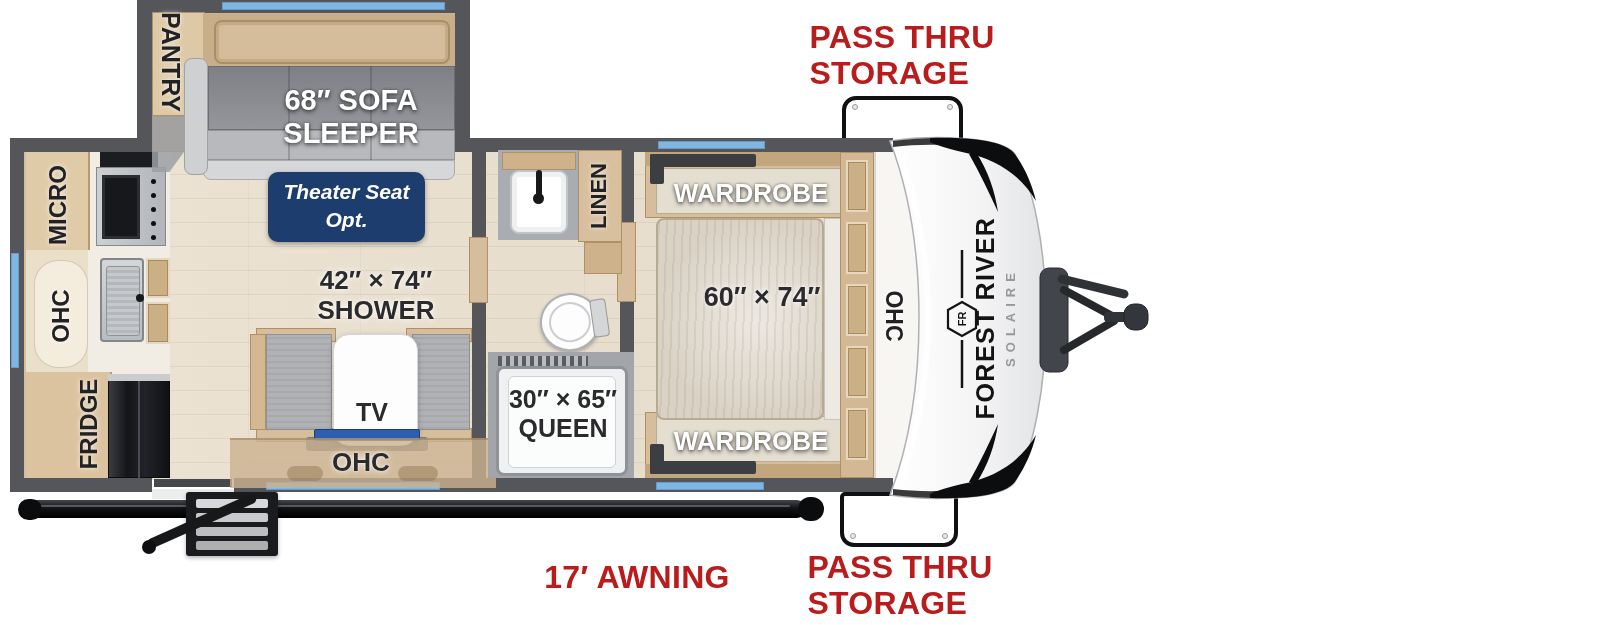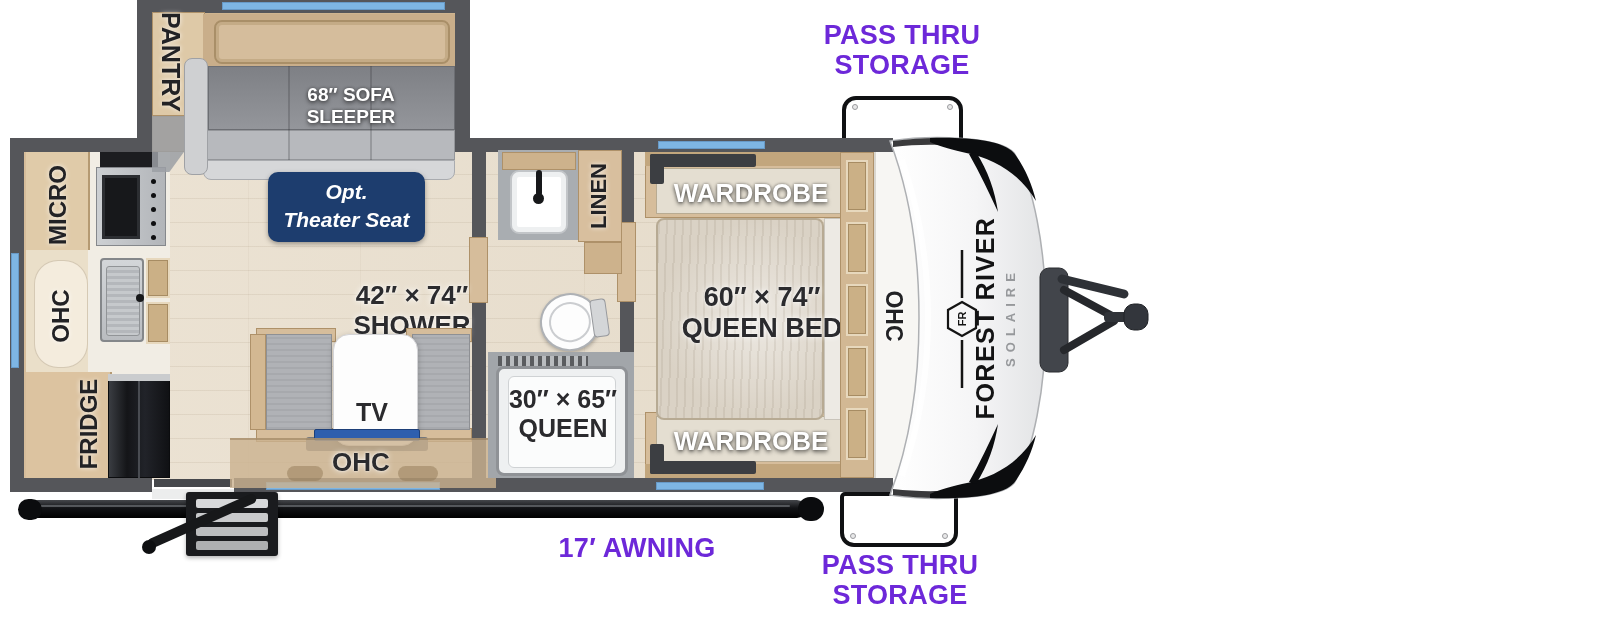--- a/index.html
+++ b/index.html
@@ -7,22 +7,22 @@
           font-family:"Liberation Sans",sans-serif;}
   .abs{position:absolute;}
   .wall{position:absolute;background:#55565a;}
   .win{position:absolute;background:#7eb6e4;box-shadow:inset 0 0 0 1px rgba(40,70,110,.25);}
   .floor{position:absolute;background-color:#e9e0d1;
      background-image:repeating-linear-gradient(180deg, rgba(139,119,92,.12) 0 1px, transparent 1px 24px),
                       repeating-linear-gradient(90deg, rgba(139,119,92,.06) 0 1px, transparent 1px 112px),
                       linear-gradient(90deg,#ece3d4,#e5dbca);}
   .tan{position:absolute;background:#d6bd9b;border:1px solid #ae9169;box-sizing:border-box;}
   .tanpanel{position:absolute;background:#cbb086;border:2px solid #e7d8bd;box-shadow:inset 0 0 0 1px #a78c63;box-sizing:border-box;}
-  .biglabel{position:absolute;font-weight:800;font-size:27px;line-height:1.12;color:#6d28d9;
-            text-align:center;letter-spacing:.3px;white-space:nowrap;transform:translateX(-50%);}
+  .biglabel{position:absolute;font-weight:800;font-size:32px;line-height:1.12;color:#b91c1c;
+            text-align:left;letter-spacing:.3px;white-space:nowrap;transform:translateX(-50%);}
   .dimlabel{position:absolute;font-weight:800;font-size:26px;line-height:1.15;color:#2b2b2e;
             text-align:center;white-space:nowrap;transform:translateX(-50%);
             text-shadow:0 0 6px rgba(255,255,255,.95),0 0 2px rgba(255,255,255,.9);}
   .whitelabel{position:absolute;font-weight:800;font-size:26px;color:#ffffff;white-space:nowrap;
             text-align:center;transform:translateX(-50%);
             text-shadow:0 2px 4px rgba(15,15,15,.6),0 0 3px rgba(15,15,15,.4);}
   .vlabel{position:absolute;font-weight:800;font-size:24px;color:#222225;white-space:nowrap;
             transform:translate(-50%,-50%) rotate(-90deg);
             text-shadow:0 0 5px rgba(255,255,255,.85);}
   .vlabel.cw{transform:translate(-50%,-50%) rotate(90deg);}
@@ -40,21 +40,21 @@
   <div class="biglabel" style="left:902px;top:20px;">
     <div>PASS THRU</div>
     <div>STORAGE</div>
   </div>
   <div class="biglabel" style="left:900px;top:550px;">
     <div>PASS THRU</div>
     <div>STORAGE</div>
   </div>
   <div class="biglabel" style="left:369px;top:528px;">
   </div>
-  <div class="biglabel" style="left:637px;top:533px;">
+  <div class="biglabel" style="left:637px;top:560px;">
     <span>17′ AWNING</span>
   </div>
 
   <div class="door-outline" style="left:842px;top:96px;width:121px;height:54px;border-radius:14px 14px 5px 5px;"></div>
   <div class="screw" style="left:852px;top:104px;"></div>
   <div class="screw" style="left:947px;top:104px;"></div>
   <div class="door-outline" style="left:840px;top:492px;width:118px;height:55px;border-radius:5px 5px 14px 14px;"></div>
   <div class="screw" style="left:850px;top:533px;"></div>
   <div class="screw" style="left:942px;top:533px;"></div>
 
@@ -128,32 +128,32 @@
   <div class="abs" style="left:203px;top:14px;width:252px;height:54px;background:#c9ae8a;"></div>
   <div class="abs" style="left:214px;top:20px;width:236px;height:44px;background:#d5bd9c;border:2px solid #a98f68;border-radius:8px;box-sizing:border-box;box-shadow:inset 0 0 0 3px #c4ab86;"></div>
   <div class="abs" style="left:208px;top:66px;width:247px;height:64px;background:linear-gradient(180deg,#7e8085,#94969b);border:1px solid #6c6e73;box-sizing:border-box;"></div>
   <div class="seam" style="left:288px;top:66px;width:2px;height:64px;"></div>
   <div class="seam" style="left:370px;top:66px;width:2px;height:64px;"></div>
   <div class="abs" style="left:205px;top:130px;width:250px;height:30px;background:#b7b9bd;border:1px solid #94969a;box-sizing:border-box;"></div>
   <div class="seam" style="left:288px;top:130px;width:2px;height:30px;"></div>
   <div class="seam" style="left:370px;top:130px;width:2px;height:30px;"></div>
   <div class="abs" style="left:203px;top:160px;width:252px;height:20px;background:#d6d7d9;border:1px solid #a9abaf;border-radius:0 0 8px 8px;box-sizing:border-box;"></div>
   <div class="abs" style="left:184px;top:58px;width:24px;height:117px;background:#cfd0d2;border:1px solid #9fa1a5;border-radius:8px;box-sizing:border-box;"></div>
-  <div class="whitelabel" style="left:351px;top:84px;font-size:19px;">
+  <div class="whitelabel" style="left:351px;top:84px;font-size:29px;">
     <div>68″ SOFA</div>
     <div>SLEEPER</div>
   </div>
 
   <div class="abs" style="left:268px;top:172px;width:157px;height:70px;background:#1d3d6e;border-radius:10px;box-shadow:0 2px 5px rgba(0,0,0,.35);"></div>
   <div class="abs" style="left:268px;top:178px;width:157px;text-align:center;color:#fff;font-weight:800;font-style:italic;font-size:21px;line-height:1.35;">
+    <div>Theater Seat</div>
     <div>Opt.</div>
-    <div>Theater Seat</div>
-  </div>
-
-  <div class="dimlabel" style="left:376px;top:281px;margin-left:36px;">
+  </div>
+
+  <div class="dimlabel" style="left:376px;top:266px;">
     <div>42″ × 74″</div>
     <div>SHOWER</div>
   </div>
 
   <div class="tan" style="left:256px;top:328px;width:80px;height:14px;"></div>
   <div class="tan" style="left:406px;top:328px;width:66px;height:14px;"></div>
   <div class="tan" style="left:256px;top:428px;width:80px;height:14px;"></div>
   <div class="tan" style="left:406px;top:428px;width:66px;height:14px;"></div>
   <div class="tan" style="left:250px;top:334px;width:16px;height:96px;background:#d3b892;"></div>
   <div class="gray-seat" style="left:266px;top:334px;width:66px;height:96px;"></div>
@@ -205,21 +205,20 @@
   <div class="abs" style="left:650px;top:154px;width:106px;height:13px;background:#3c3e42;border-radius:2px;"></div>
   <div class="abs" style="left:650px;top:154px;width:14px;height:30px;background:#3c3e42;border-radius:2px;"></div>
   <div class="abs" style="left:650px;top:461px;width:106px;height:13px;background:#3c3e42;border-radius:2px;"></div>
   <div class="abs" style="left:650px;top:444px;width:14px;height:30px;background:#3c3e42;border-radius:2px;"></div>
 
   <div class="abs" style="left:824px;top:218px;width:20px;height:202px;background:#edeae4;border:1px solid #c9c4ba;box-sizing:border-box;"></div>
   <div class="abs" style="left:656px;top:218px;width:168px;height:202px;background:#dad2c5;border:2px solid #b7aa93;border-radius:8px;box-sizing:border-box;
        background-image:repeating-linear-gradient(92deg, rgba(125,110,88,.12) 0 2px, transparent 2px 8px),radial-gradient(ellipse at 60% 50%, rgba(255,255,255,.5), transparent 70%);"></div>
   <div class="dimlabel" style="left:762px;top:282px;font-size:27px;">
     <div>60″ × 74″</div>
-    <div>QUEEN BED</div>
   </div>
 
   <div class="abs" style="left:874px;top:152px;width:48px;height:326px;background:#f7f6f3;border-left:2px solid #d9d6cf;box-sizing:border-box;"></div>
   <div class="tan" style="left:840px;top:152px;width:34px;height:326px;background:#d2b894;"></div>
   <div class="tanpanel" style="left:846px;top:160px;width:22px;height:52px;"></div>
   <div class="tanpanel" style="left:846px;top:222px;width:22px;height:52px;"></div>
   <div class="tanpanel" style="left:846px;top:284px;width:22px;height:52px;"></div>
   <div class="tanpanel" style="left:846px;top:346px;width:22px;height:52px;"></div>
   <div class="tanpanel" style="left:846px;top:408px;width:22px;height:52px;"></div>
   <div class="vlabel cw" style="left:893px;top:316px;font-size:23px;"><span>OHC</span></div>

